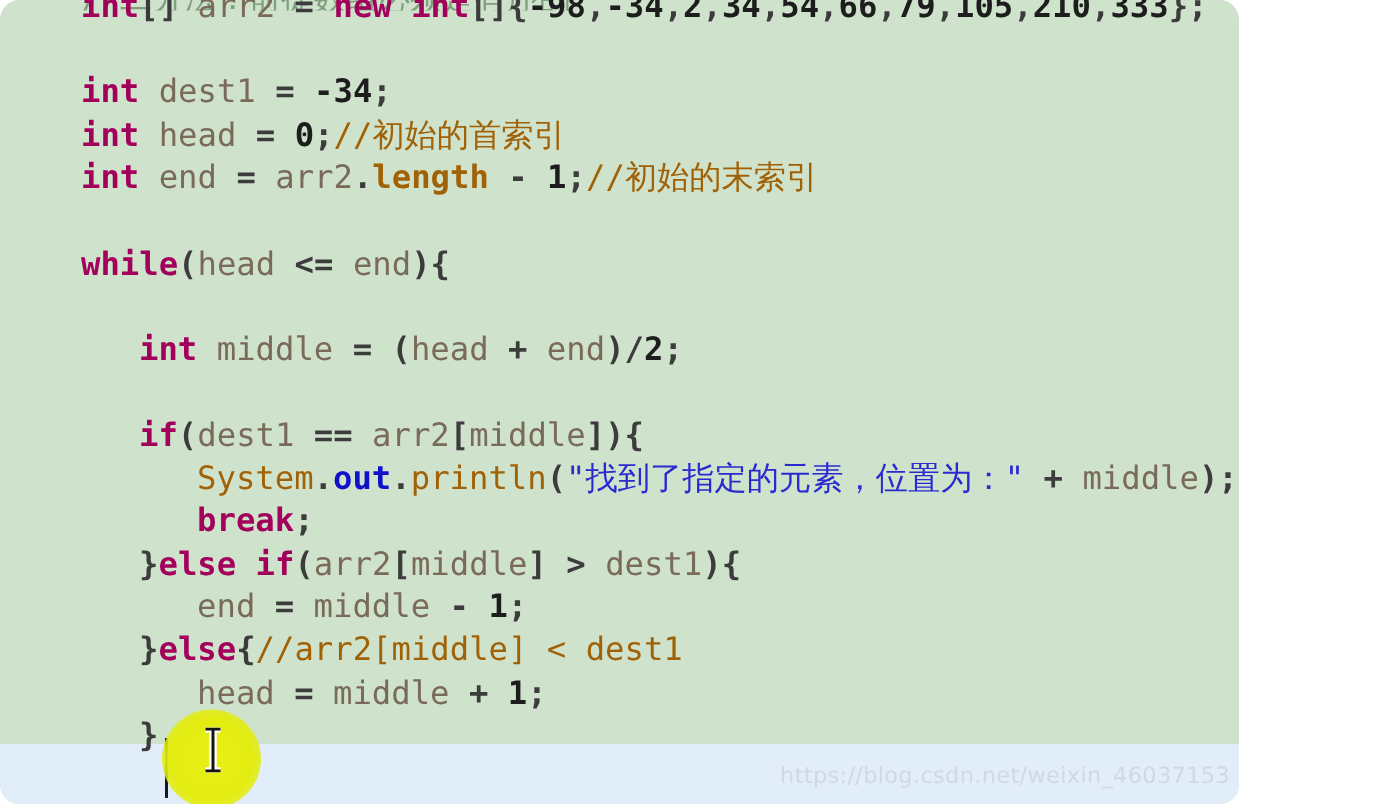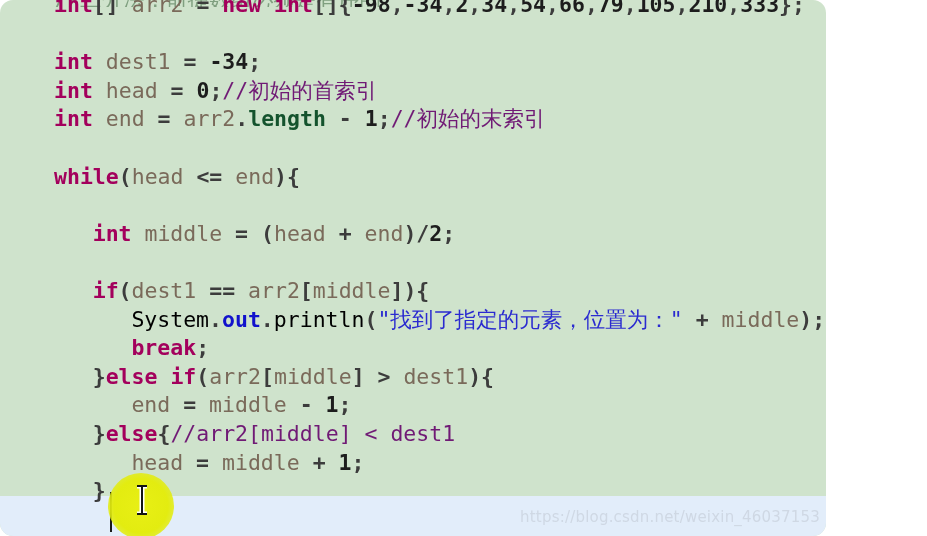--- a/index.html
+++ b/index.html
@@ -39,27 +39,27 @@
   .ln {
     height: 28.6px;
     padding-left: 54px;
     box-sizing: border-box;
     white-space: pre;
   }
   
   .kw   { color: #a3005c; font-weight: bold; }
   .typ  { color: #a3005c; font-weight: bold; }
   .id   { color: #7a6a5a; }
-  .plain{ color: #000000; }
+  .plain{ color: #a16207; }
   .punc { color: #3c3c3c; font-weight: bold; }
   .num  { color: #1d1d1d; font-weight: bold; }
   .str  { color: #2a2ad0; }
-  .fld  { color: #14532d; font-weight: bold; }
+  .fld  { color: #a16207; font-weight: bold; }
   .stat { color: #1111cc; font-weight: bold; }
-  .cmt  { color: #701a75; text-align: right; }
+  .cmt  { color: #a16207; text-align: right; }
   .op   { color: #3c3c3c; font-weight: bold; }
 
   
   .current-line {
     position: absolute;
     left: 0;
     width: 927px;
     height: 40px;
     top: 496px;
     background: #e2edfa;

